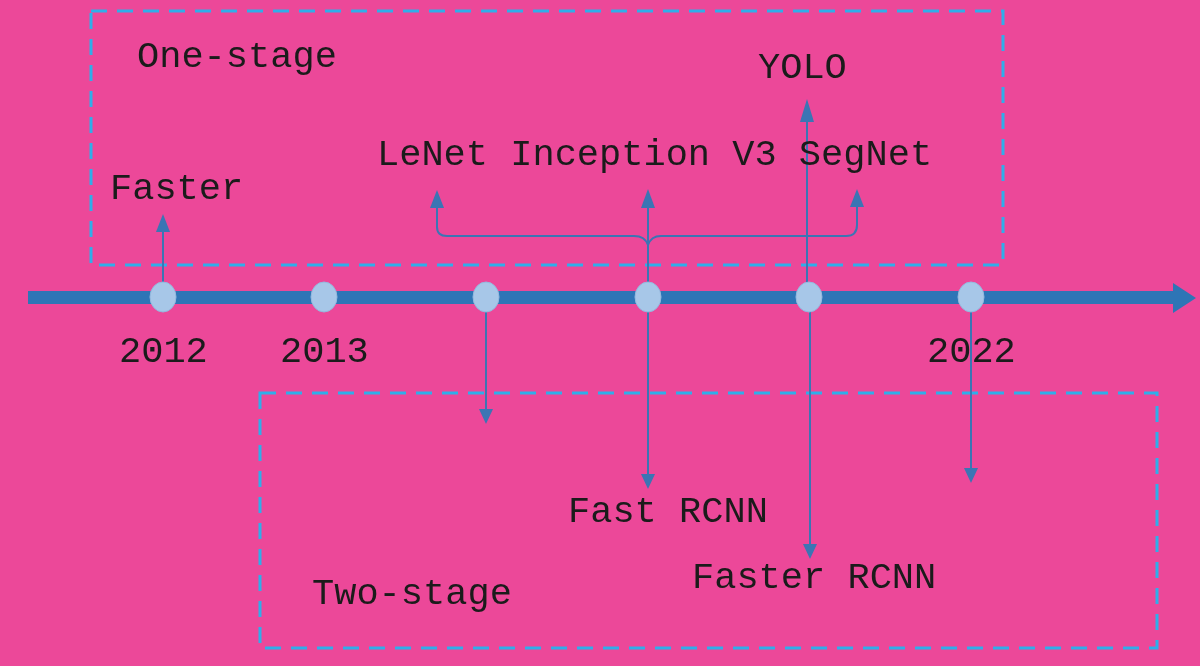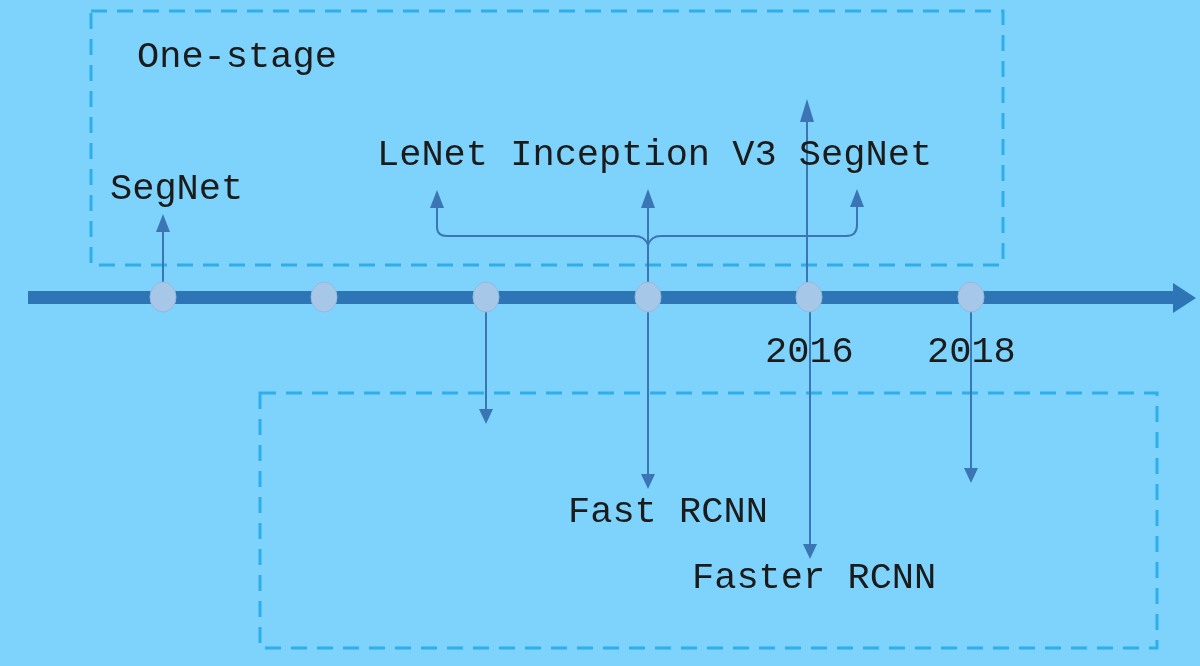--- a/index.html
+++ b/index.html
@@ -1,19 +1,19 @@
 <!DOCTYPE html>
 <html><head>
 <meta charset="utf-8">
 <style>
   html,body{margin:0;padding:0;background:#ffffff;}
   .canvas{
     position:relative;
     width:1200px;height:666px;
-    background:#7dd3fc;
+    background:#ec4899;
     overflow:hidden;
     font-family:"Liberation Mono","DejaVu Sans Mono",monospace;
   }
   .canvas svg{position:absolute;left:0;top:0;}
   .label{
     position:absolute;
     font-size:37px;
     line-height:1;
     color:#1b1b1b;
     white-space:nowrap;
@@ -67,23 +67,26 @@
       <ellipse cx="163" cy="297" rx="13" ry="15"></ellipse>
       <ellipse cx="324" cy="297" rx="13" ry="15"></ellipse>
       <ellipse cx="486" cy="297" rx="13" ry="15"></ellipse>
       <ellipse cx="648" cy="297" rx="13" ry="15"></ellipse>
       <ellipse cx="809" cy="297" rx="13" ry="15"></ellipse>
       <ellipse cx="971" cy="297" rx="13" ry="15"></ellipse>
     </g>
   </svg>
 
   <div class="label" style="left:137px;top:39px">One-stage</div>
+  <div class="label" style="left:312px;top:576px">Two-stage</div>
 
-  <div class="label" style="left:110px;top:171px">SegNet</div>
+  <div class="label" style="left:110px;top:171px">Faster</div>
   <div class="label" style="left:377px;top:137px">LeNet Inception V3 SegNet</div>
+  <div class="label" style="left:758px;top:50px">YOLO</div>
 
   <div class="label" style="left:692px;top:560px">Faster RCNN</div>
   <div class="label" style="left:568px;top:494px">Fast RCNN</div>
 
-  <div class="label" style="left:765px;top:334px">2016</div>
-  <div class="label" style="left:927px;top:334px">2018</div>
+  <div class="label" style="left:119px;top:334px">2012</div>
+  <div class="label" style="left:280px;top:334px">2013</div>
+  <div class="label" style="left:927px;top:334px">2022</div>
 
 </div>
 
 </body></html>

